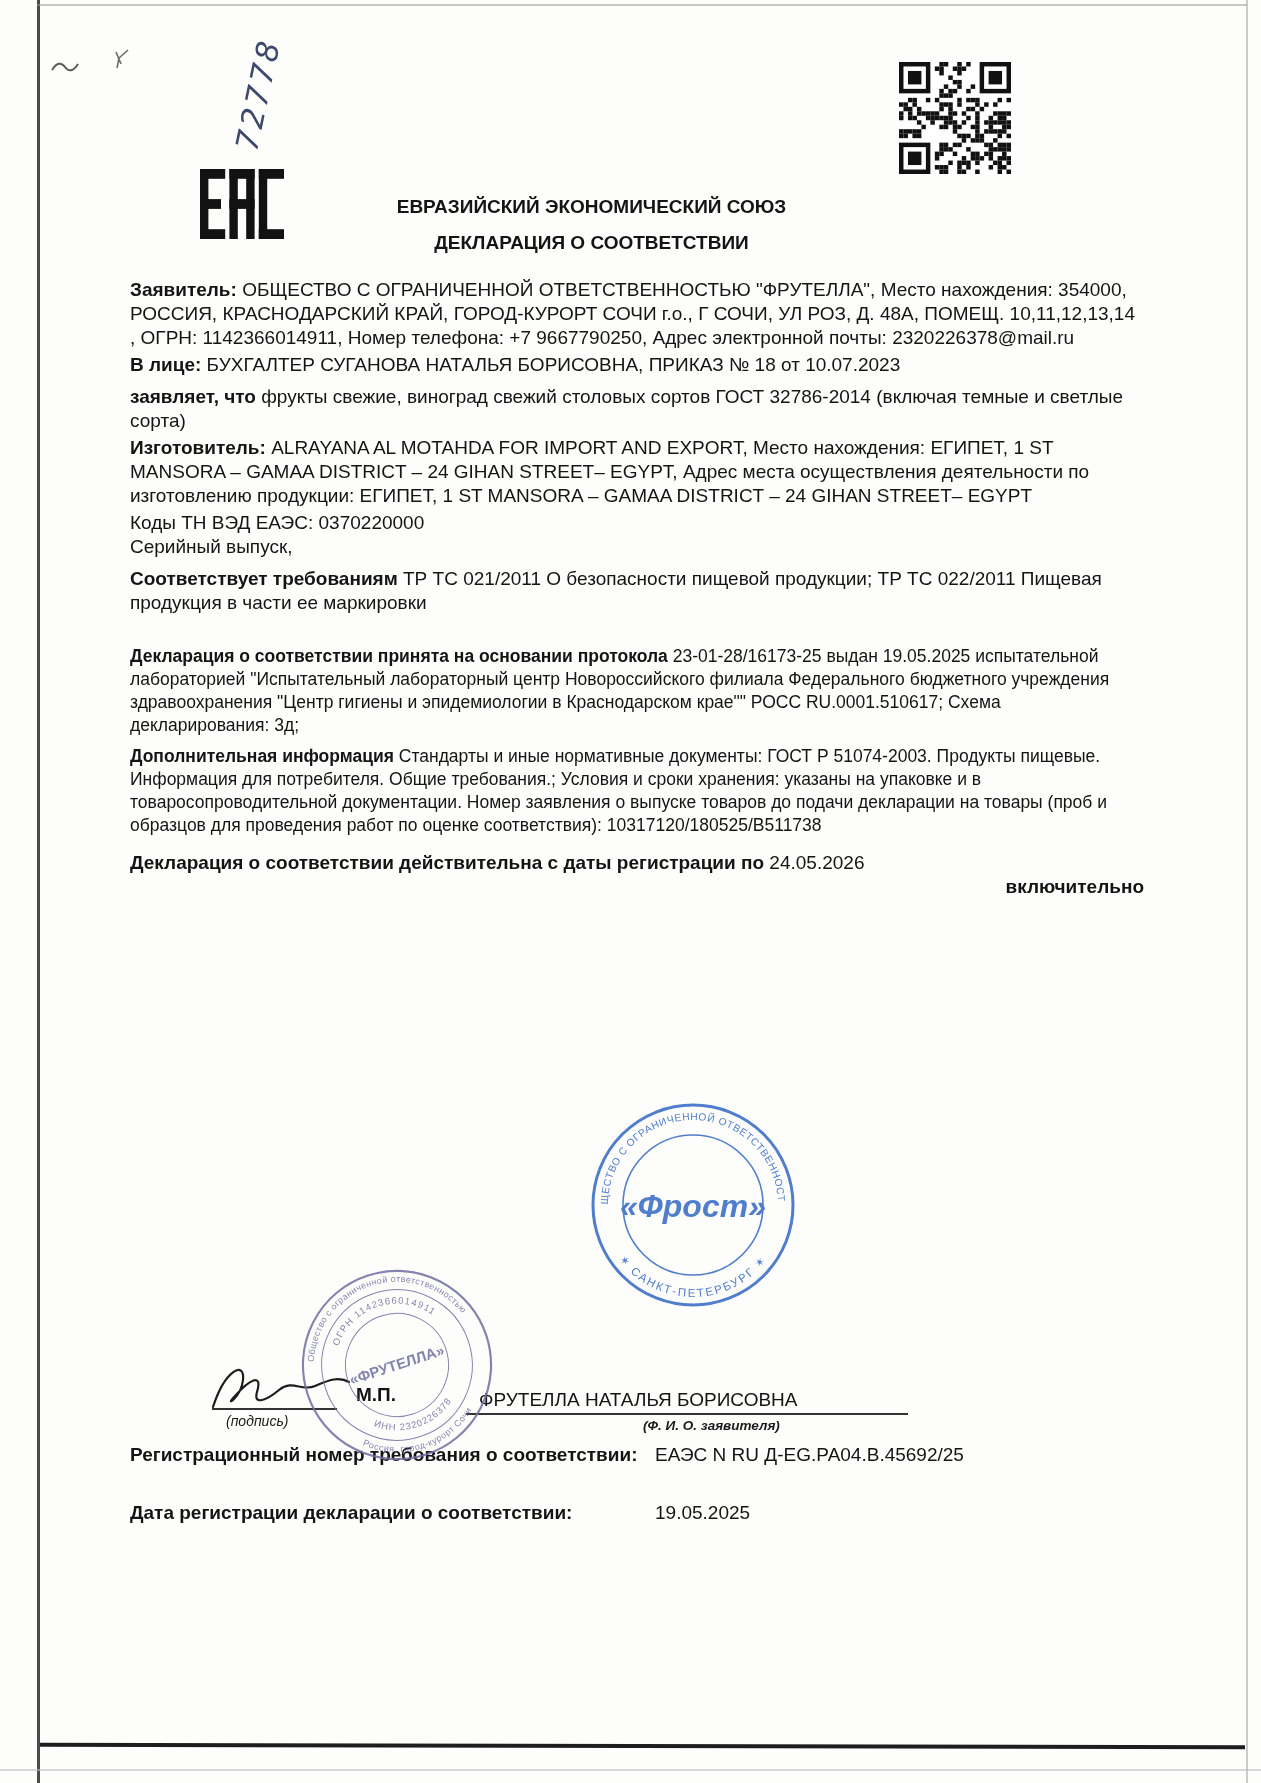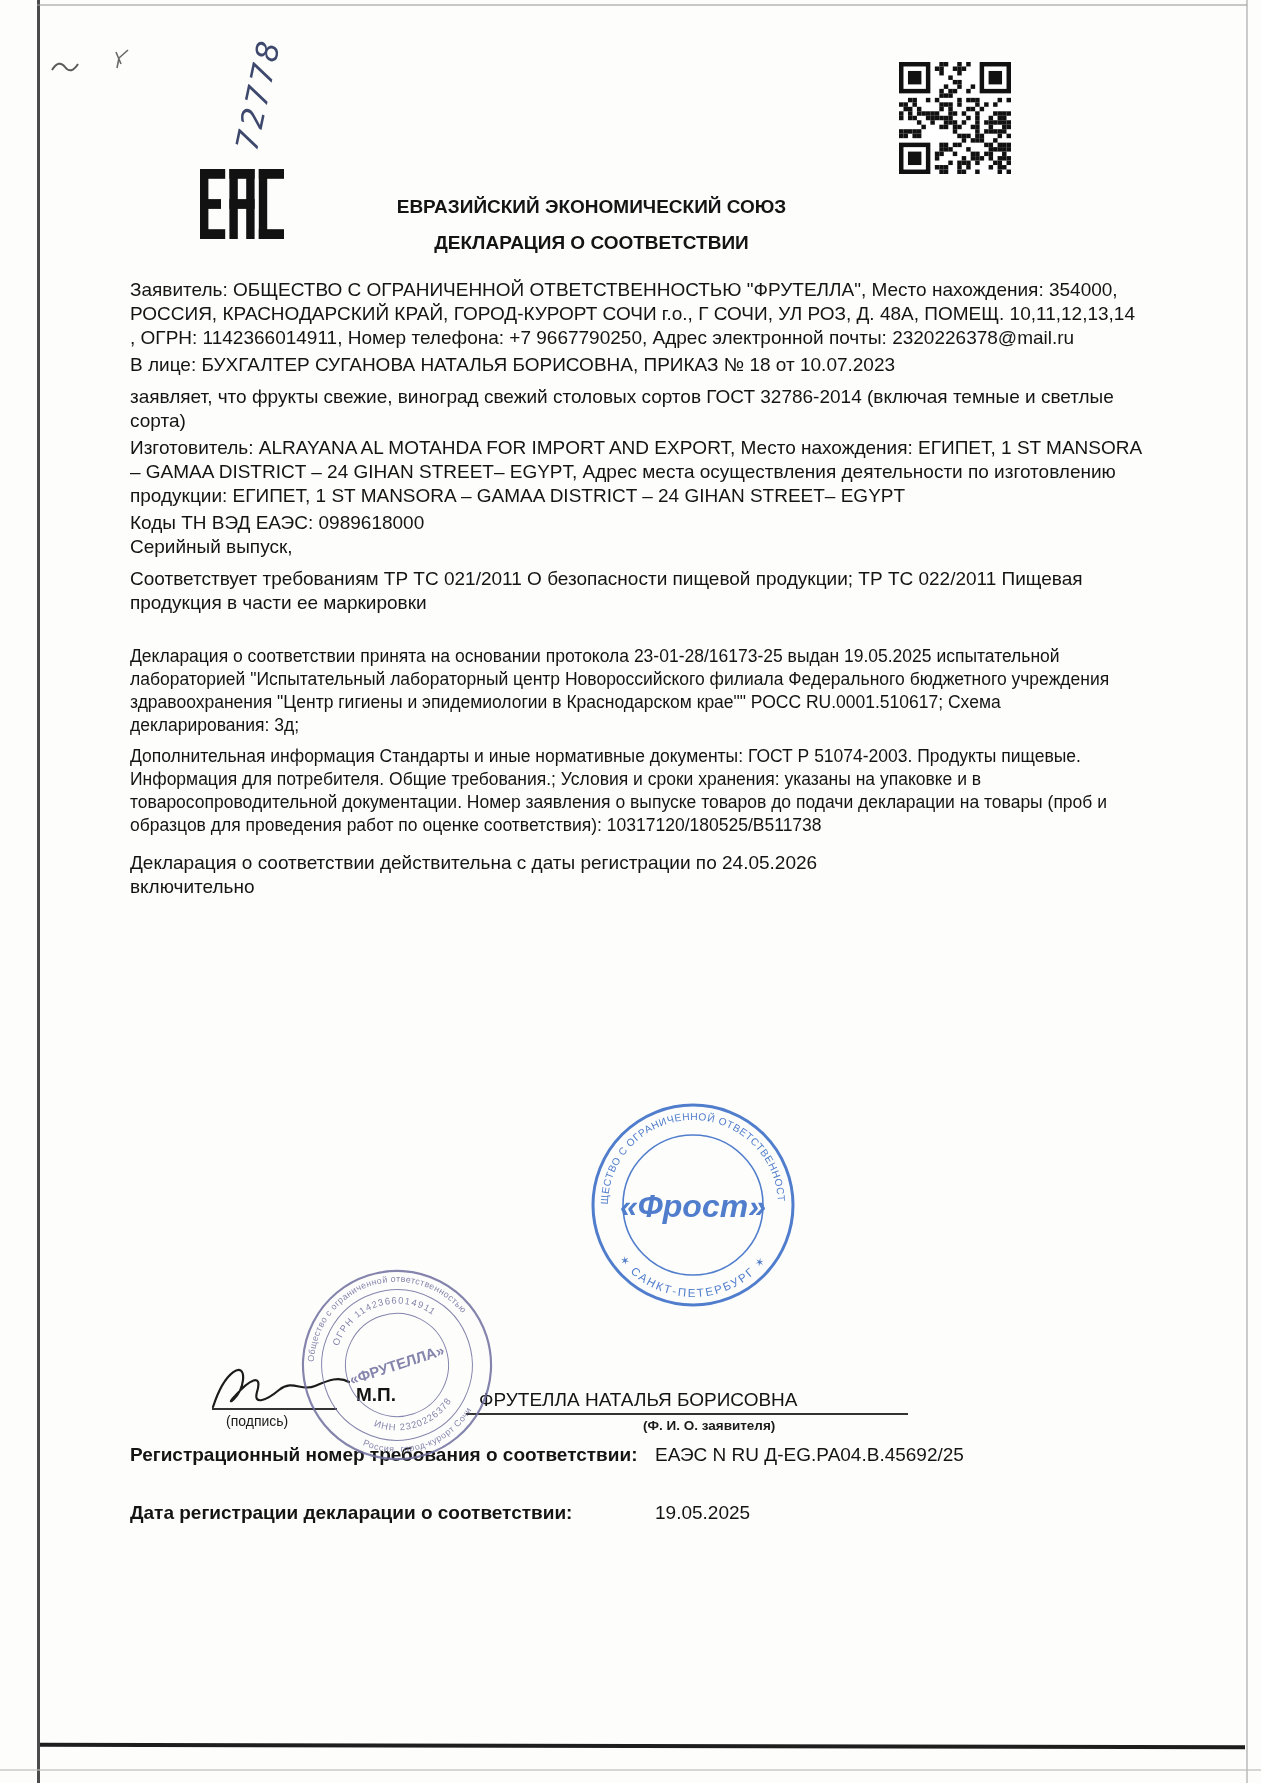--- a/index.html
+++ b/index.html
@@ -30,29 +30,29 @@
   .qr  { position:absolute; left:899px; top:62px; }
   .eac { position:absolute; left:200px; top:168px; }
 
   .titles { position:absolute; left:0; top:196px; width:1183px; text-align:center; }
   .titles .t1 { font-size:19px; font-weight:700; }
   .titles .t2 { font-size:19px; font-weight:700; margin-top:14px;text-align:center; }
 
   .bodytext { position:absolute; left:130px; top:278px; width:1014px; }
   .para { font-size:19px; line-height:24px; }
   .para.small { font-size:17.5px; line-height:23px; }
-  .para .lbl { font-weight:400; }
+  .para .lbl { font-weight:700;text-align:right; }
   .para .lbl.block { display:block; }
 
   
   .sig-svg   { position:absolute; left:205px; top:1352px; }
   .line      { position:absolute; background:#333; height:2px; }
   .sign-line { left:212px; top:1408px; width:125px; }
   .name-line { left:466px; top:1413px; width:442px; }
-  .caption   { position:absolute; font-size:14px; color:#1a1a1a; }
+  .caption   { position:absolute; font-size:14px; color:#1a1a1a;font-style:italic; }
   .sign-cap  { left:226px; top:1413px; }
   .fio-cap   { left:643px; top:1418px; font-weight:700; font-size:13.5px; }
   .mp        { position:absolute; left:356px; top:1384px; font-size:19px; font-weight:700;text-align:center; }
   .applicant { position:absolute; left:479px; top:1389px; font-size:19px; }
 
   .reg-row   { position:absolute; left:130px; width:1014px; font-size:19px; }
   .reg-number{ top:1444px; }
   .reg-date  { top:1482px;margin-top:20px; }
   .reg-row .lbl { font-weight:700; }
   .reg-row .val { position:absolute; left:525px; top:0; font-weight:400; }
@@ -309,21 +309,21 @@
   <div class="titles">
     <div class="t1">ЕВРАЗИЙСКИЙ ЭКОНОМИЧЕСКИЙ СОЮЗ</div>
     <div class="t2">ДЕКЛАРАЦИЯ О СООТВЕТСТВИИ</div>
   </div>
 
   <div class="bodytext">
     <p class="para"><b class="lbl">Заявитель:</b><span> ОБЩЕСТВО С ОГРАНИЧЕННОЙ ОТВЕТСТВЕННОСТЬЮ "ФРУТЕЛЛА", Место нахождения: 354000, РОССИЯ, КРАСНОДАРСКИЙ КРАЙ, ГОРОД-КУРОРТ СОЧИ г.о., Г СОЧИ, УЛ РОЗ, Д. 48А, ПОМЕЩ. 10,11,12,13,14 , ОГРН: 1142366014911, Номер телефона: +7 9667790250, Адрес электронной почты: 2320226378@mail.ru</span></p>
     <p class="para" style="margin-top:3px"><b class="lbl">В лице:</b><span> БУХГАЛТЕР СУГАНОВА НАТАЛЬЯ БОРИСОВНА, ПРИКАЗ № 18 от 10.07.2023</span></p>
     <p class="para" style="margin-top:8px"><b class="lbl">заявляет, что</b><span> фрукты свежие, виноград свежий столовых сортов ГОСТ 32786-2014 (включая темные и светлые сорта)</span></p>
     <p class="para" style="margin-top:3px"><b class="lbl">Изготовитель:</b><span> ALRAYANA AL MOTAHDA FOR IMPORT AND EXPORT, Место нахождения: ЕГИПЕТ, 1 ST MANSORA – GAMAA DISTRICT – 24 GIHAN STREET– EGYPT, Адрес места осуществления деятельности по изготовлению продукции: ЕГИПЕТ, 1 ST MANSORA – GAMAA DISTRICT – 24 GIHAN STREET– EGYPT</span></p>
-    <p class="para" style="margin-top:3px"><span>Коды ТН ВЭД ЕАЭС: 0989618000</span></p>
+    <p class="para" style="margin-top:3px"><span>Коды ТН ВЭД ЕАЭС: 0370220000</span></p>
     <p class="para" style="margin-top:0"><span>Серийный выпуск,</span></p>
     <p class="para" style="margin-top:8px"><b class="lbl">Соответствует требованиям</b><span> ТР ТС 021/2011 О безопасности пищевой продукции; ТР ТС 022/2011 Пищевая продукция в части ее маркировки</span></p>
     <p class="para small" style="margin-top:30px"><b class="lbl">Декларация о соответствии принята на основании протокола</b><span> 23-01-28/16173-25 выдан 19.05.2025 испытательной лабораторией "Испытательный лабораторный центр Новороссийского филиала Федерального бюджетного учреждения здравоохранения "Центр гигиены и эпидемиологии в Краснодарском крае"" РОСС RU.0001.510617; Схема декларирования: 3д;</span></p>
     <p class="para small" style="margin-top:8px"><b class="lbl">Дополнительная информация</b><span> Стандарты и иные нормативные документы: ГОСТ Р 51074-2003. Продукты пищевые. Информация для потребителя. Общие требования.; Условия и сроки хранения: указаны на упаковке и в товаросопроводительной документации. Номер заявления о выпуске товаров до подачи декларации на товары (проб и образцов для проведения работ по оценке соответствия): 10317120/180525/B511738</span></p>
     <p class="para" style="margin-top:14px"><b class="lbl">Декларация о соответствии действительна с даты регистрации по</b><span> 24.05.2026</span><b class="lbl block">включительно</b></p>
   </div>
 
   <svg class="sig-svg" width="150" height="70">
     <path d="M8,55 C20,18 40,8 38,28 C36,46 18,56 30,44 C44,28 58,20 52,40 C48,54 62,48 74,38 C88,27 96,40 110,34 C124,28 134,24 144,30" stroke="#1c1c1c" stroke-width="2.2" fill="none" stroke-linecap="round"></path>
   </svg>

